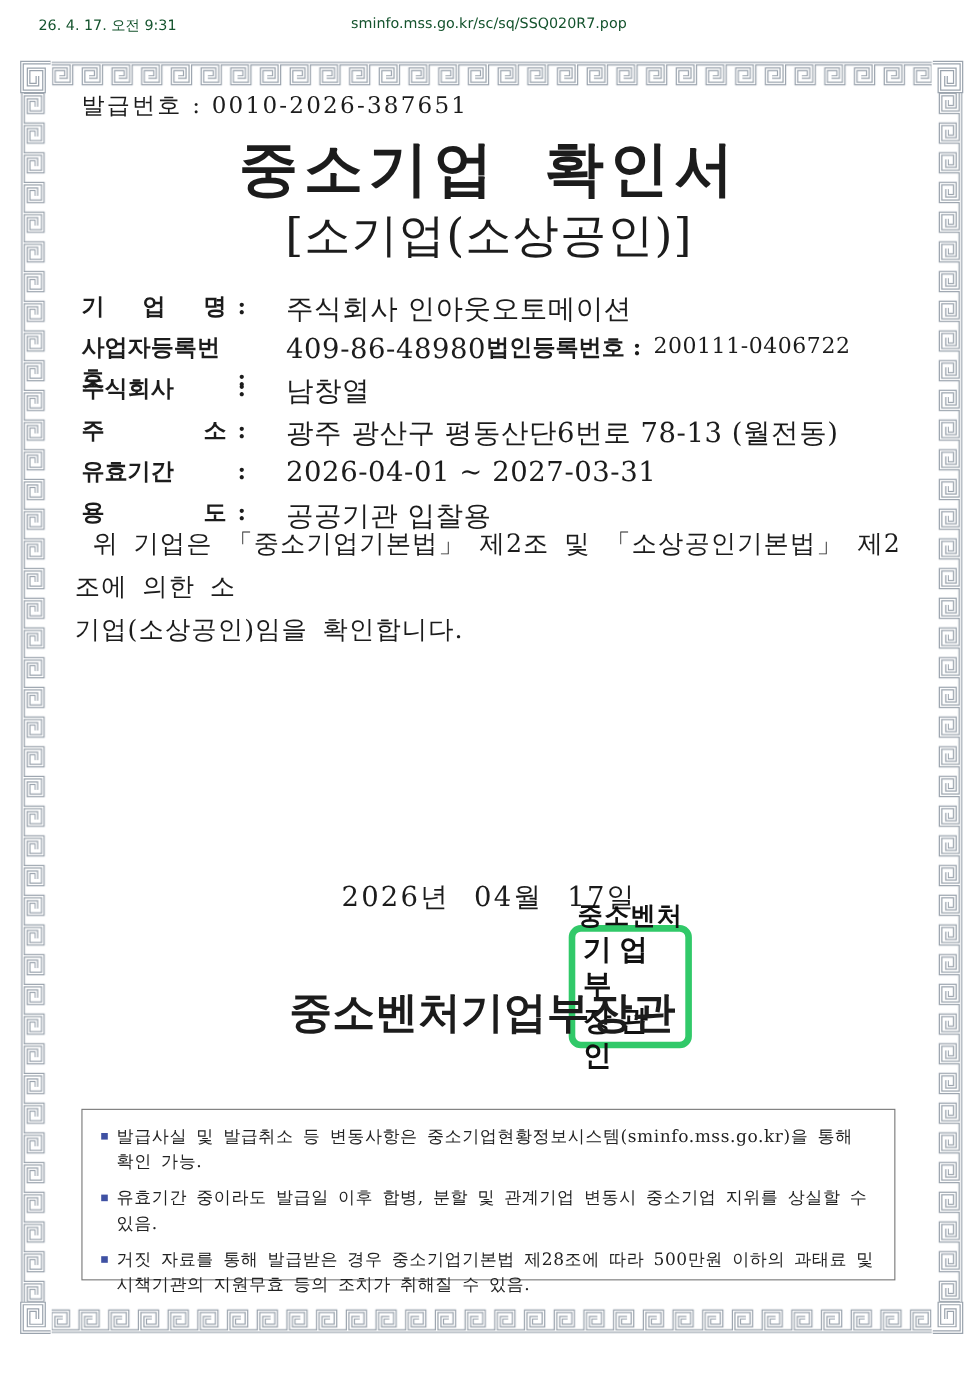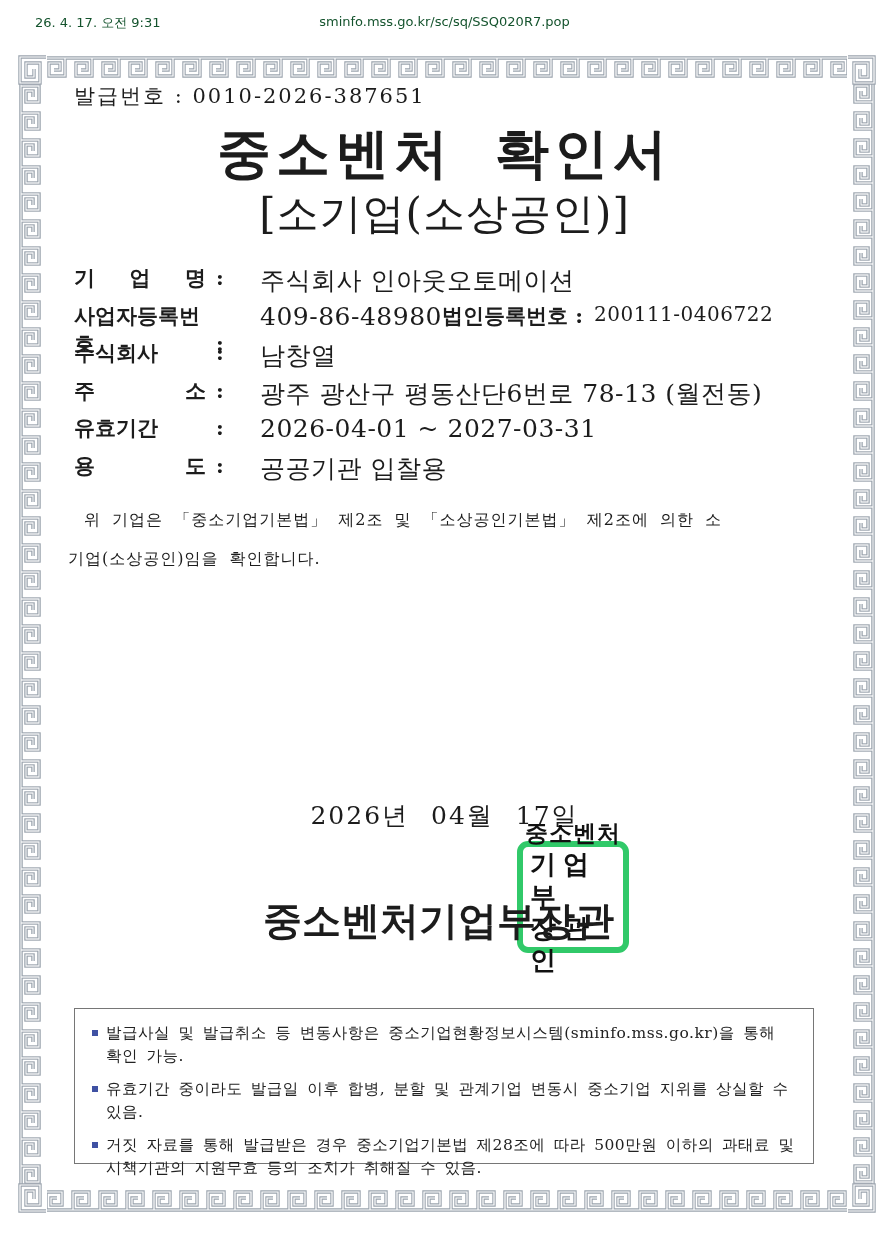--- a/index.html
+++ b/index.html
@@ -28,21 +28,21 @@
   .fields{position:absolute;left:74px;top:264px;width:770px;font-size:21px;}
   .frow{position:relative;height:37.6px;}
   .f-label{display:inline-block;width:132px;font-weight:bold;
     text-align:justify;text-align-last:justify;}
   .f-colon{display:inline-block;font-weight:bold;margin-left:10px;}
   .f-value{position:absolute;left:186px;top:0;font-size:25px;letter-spacing:0.5px;white-space:nowrap;}
   .f-label2{position:absolute;left:368px;top:0;font-weight:bold;white-space:nowrap;}
   .f-value2{position:absolute;left:496px;top:0;font-size:20px;letter-spacing:0.5px;white-space:nowrap;margin-left:24px;}
 
   
-  .body-text{position:absolute;left:68px;top:500px;width:764px;font-size:16px;
+  .body-text{position:absolute;left:68px;top:476px;width:764px;font-size:23px;
     line-height:39px;letter-spacing:1px;word-spacing:5px;}
   .body-line-1{text-indent:16px;}
 
   
   .issue-date{position:absolute;left:0;top:799px;width:100%;text-align:center;
     font-size:25px;letter-spacing:2px;word-spacing:12px;}
 
   
   .issuer{position:absolute;left:263px;top:876px;font-size:39px;font-weight:bold;
     letter-spacing:0px;z-index:3;margin-top:18px;}
@@ -101,21 +101,21 @@
     <use href="#knot" transform="translate(1,1159) scale(1,-1)"></use>
     <use href="#knot" transform="translate(859,1159) scale(-1,-1)"></use>
   </svg>
 
   <div class="issue-line">
     <span>발급번호</span>
     <span> : </span>
     <span>0010-2026-387651</span>
   </div>
 
-  <div class="doc-title">중소벤처 확인서</div>
+  <div class="doc-title">중소기업 확인서</div>
   <div class="doc-subtitle">[소기업(소상공인)]</div>
 
   <div class="fields">
     <div class="frow">
       <span class="f-label">기 업 명</span><span class="f-colon">:</span>
       <span class="f-value">주식회사 인아웃오토메이션</span>
     </div>
     <div class="frow">
       <span class="f-label">사업자등록번호</span><span class="f-colon">:</span>
       <span class="f-value">409-86-48980</span>

